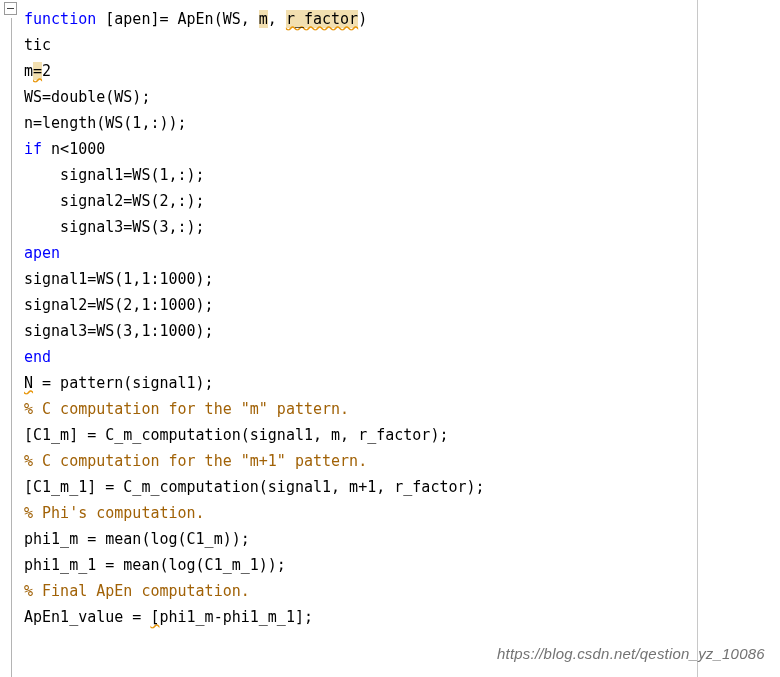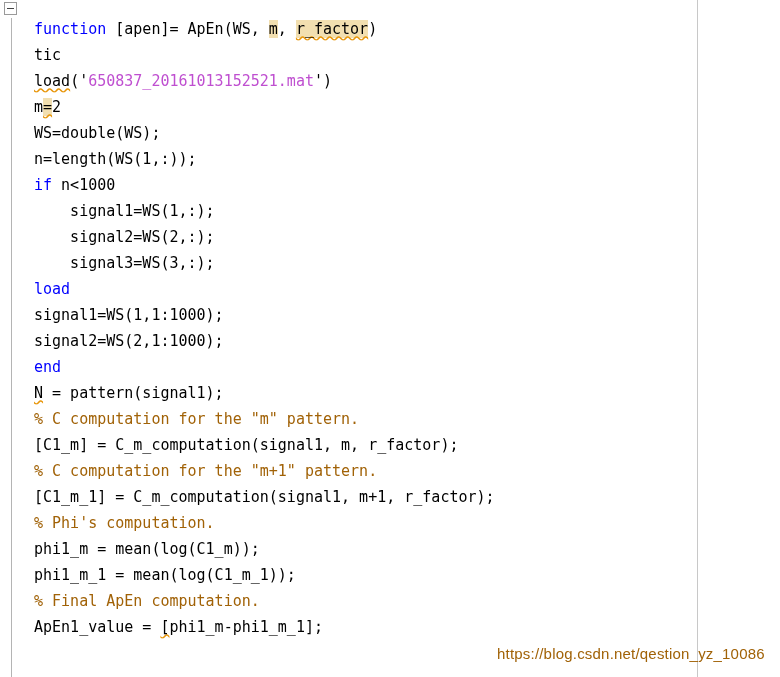--- a/index.html
+++ b/index.html
@@ -61,21 +61,21 @@
     height: 1px;
     background: #444444;
   }
 
   .code {
     position: absolute;
     left: 0;
     top: 0;
     width: 697px;
     padding: 0;
-    margin: 16px;
+    margin: 6px;
   }
 
   .line {
     position: relative;
     height: 26px;
     line-height: 26px;
     white-space: pre;
     font-size: 15px;
     letter-spacing: 0px;
     padding-left: 18px;
@@ -102,64 +102,65 @@
     text-decoration: underline wavy #e8960a;
     text-decoration-skip-ink: none;
   }
 
   .watermark {
     position: absolute;
     left: 497px;
     top: 645px;
     font-family: "Liberation Sans", sans-serif;
     font-size: 15px;
-    color: #a16207;
+    color: #737373;
     white-space: pre;
     letter-spacing: 0.2px;
     pointer-events: none;
+    font-style: italic;
   }
 </style>
 </head>
 <body>
 
 <div id="editor">
 
   <div class="pane-divider"></div>
   <div class="fold-rail"></div>
   <div class="fold-box"></div>
 
   <div class="code">
 
     <div class="line"><span class="kw">function</span><span class="plain"> [apen]= ApEn(WS, </span><span class="hl">m</span><span class="plain">, </span><span class="hl warn">r_factor</span><span class="plain">)</span></div>
 
     <div class="line"><span class="plain">tic</span></div>
 
-    <div class="line"><span class="plain warn-plain">load</span><span class="plain">('</span><span class="str">650837_20161013152521.mat</span><span class="plain">')</span></div>
 
     <div class="line"><span class="plain">m</span><span class="hl warn">=</span><span class="plain">2</span></div>
 
 
     <div class="line"><span class="plain">WS=double(WS);</span></div>
 
     <div class="line"><span class="plain">n=length(WS(1,:));</span></div>
 
     <div class="line"><span class="kw">if</span><span class="plain"> n&lt;1000</span></div>
 
     <div class="line"><span class="plain">    signal1=WS(1,:);</span></div>
 
     <div class="line"><span class="plain">    signal2=WS(2,:);</span></div>
 
     <div class="line"><span class="plain">    signal3=WS(3,:);</span></div>
 
-    <div class="line"><span class="kw">load</span></div>
+    <div class="line"><span class="kw">apen</span></div>
 
     <div class="line"><span class="plain">signal1=WS(1,1:1000);</span></div>
 
     <div class="line"><span class="plain">signal2=WS(2,1:1000);</span></div>
 
+    <div class="line"><span class="plain">signal3=WS(3,1:1000);</span></div>
 
     <div class="line"><span class="kw">end</span></div>
 
     <div class="line"><span class="plain warn-plain">N</span><span class="plain"> = pattern(signal1);</span></div>
 
     <div class="line"><span class="cmt">% C computation for the "m" pattern.</span></div>
 
     <div class="line"><span class="plain">[C1_m] = C_m_computation(signal1, m, r_factor);</span></div>
 
     <div class="line"><span class="cmt">% C computation for the "m+1" pattern.</span></div>

